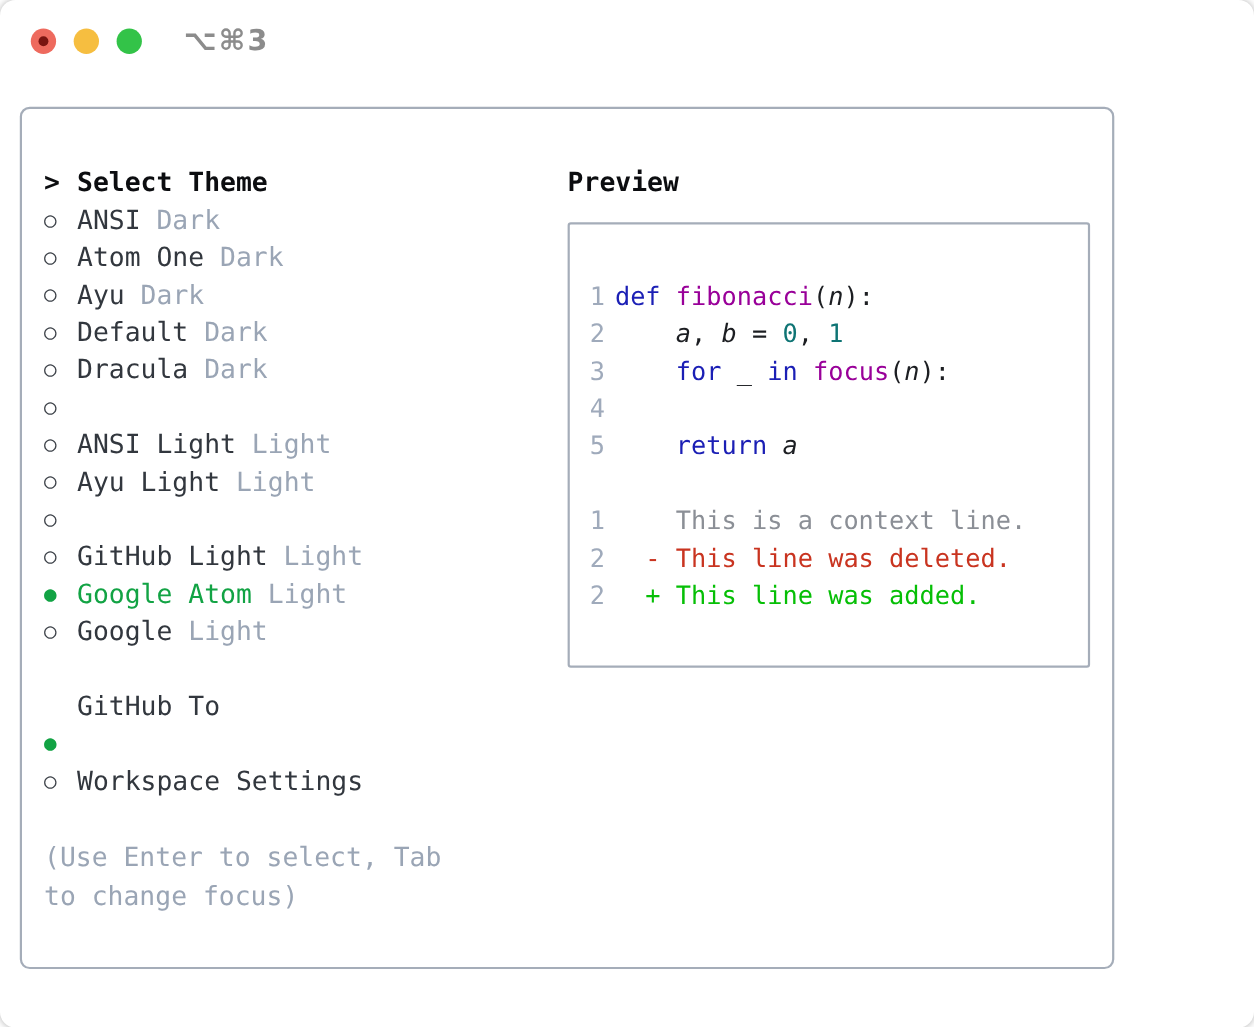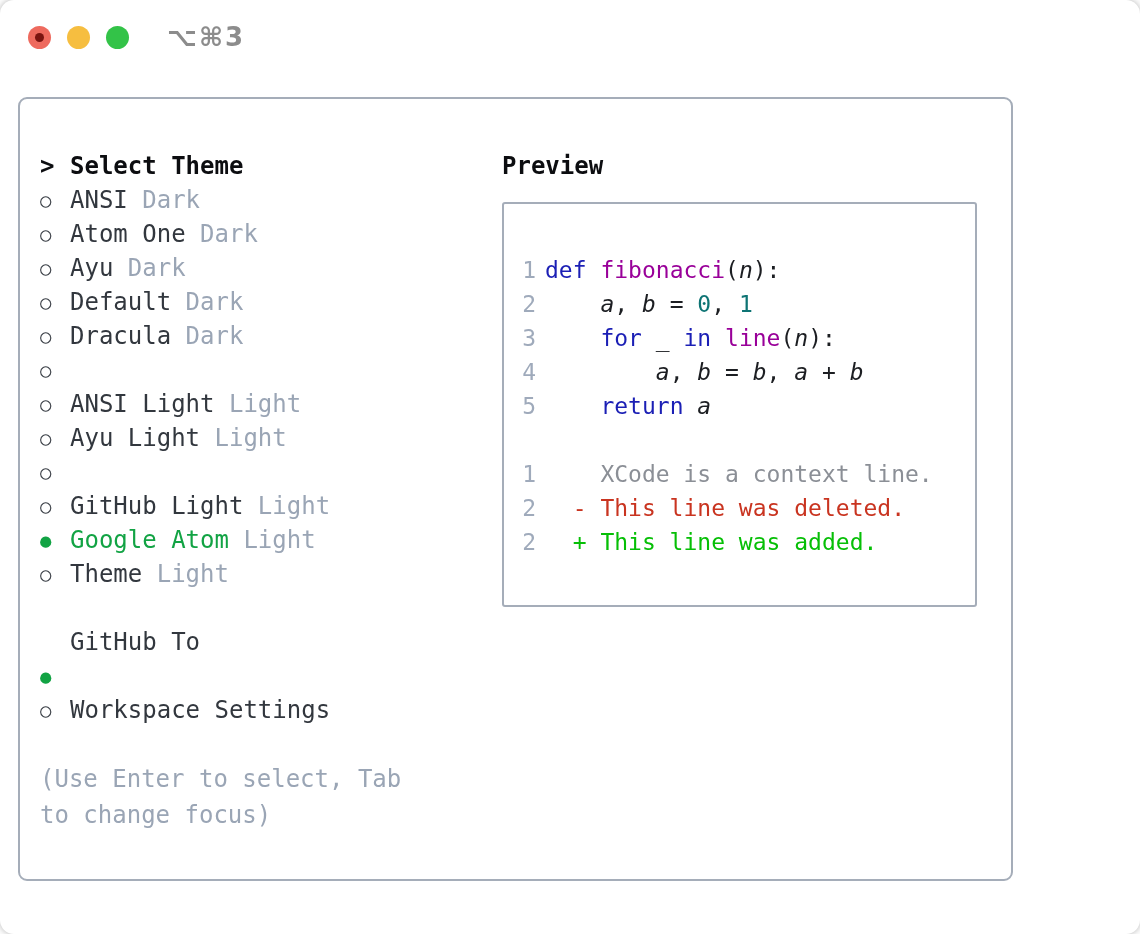--- a/index.html
+++ b/index.html
@@ -31,21 +31,21 @@
   .marker{width:30px;flex:0 0 30px;font-size:19px;color:var(--circle_gray);}
   .marker.prompt{font-size:24px;font-weight:bold;color:#0c0d10;}
   .marker.sel{color:var(--accent_green);}
   .label{font-size:24px;}
   .hdr{font-weight:bold;color:#0c0d10;text-align:right;}
   .variant{color:var(--muted_gray);}
   .row.selected .name{color:var(--accent_green);}
   .spacer{height:34px;}
   .hint{width:400px;color:var(--muted_gray);font-size:24px;line-height:36px;}
   
-  .right-col{position:absolute;left:482px;top:50px;}
+  .right-col{position:absolute;left:496px;top:50px;}
   .preview-title{font-size:24px;line-height:34px;font-weight:bold;color:#0c0d10;}
   .preview-box{margin-top:19px;width:475px;height:405px;border:2px solid var(--border_gray);
     border-radius:3px;box-sizing:border-box;background:#fff;overflow:hidden;}
   .code-area{padding:49px 0 0 18px;font-size:23px;line-height:34px;}
   .crow{display:flex;height:34px;align-items:center;}
   .ln{width:14px;flex:0 0 14px;text-align:right;color:var(--line_number_gray);}
   .codetext{padding-left:9px;white-space:pre;color:#1c1e22;}
   .blank-line{height:34px;}
   .s-kw{color:var(--keyword_blue);}
   .s-fn{color:var(--function_purple);}
@@ -117,21 +117,21 @@
           <div class="row">
     <span class="marker">○</span>
     <span class="label"><span class="name">GitHub Light</span><span class="variant"> Light</span></span>
   </div>
           <div class="row selected">
     <span class="marker sel">●</span>
     <span class="label"><span class="name">Google Atom</span><span class="variant"> Light</span></span>
   </div>
           <div class="row">
     <span class="marker">○</span>
-    <span class="label"><span class="name">Theme</span><span class="variant"> Light</span></span>
+    <span class="label"><span class="name">Google</span><span class="variant"> Light</span></span>
   </div>
         </div>
       <div class="spacer"></div>
       <div class="row">
         <span class="marker"></span>
         <span class="label">GitHub To</span>
       </div>
       <div id="apply-list">
           <div class="row selected">
     <span class="marker sel">●</span>
@@ -153,36 +153,35 @@
               <div class="crow">
     <span class="ln">1</span>
     <span class="codetext"><span class="s-kw">def </span><span class="s-fn">fibonacci</span><span class="s-pl">(</span><span class="s-var">n</span><span class="s-pl">):</span></span>
   </div>
               <div class="crow">
     <span class="ln">2</span>
     <span class="codetext"><span class="s-pl">    </span><span class="s-var">a</span><span class="s-pl">, </span><span class="s-var">b</span><span class="s-pl"> = </span><span class="s-num">0</span><span class="s-pl">, </span><span class="s-num">1</span></span>
   </div>
               <div class="crow">
     <span class="ln">3</span>
-    <span class="codetext"><span class="s-pl">    </span><span class="s-kw">for</span><span class="s-pl"> _ </span><span class="s-kw">in</span><span class="s-pl"> </span><span class="s-fn">line</span><span class="s-pl">(</span><span class="s-var">n</span><span class="s-pl">):</span></span>
+    <span class="codetext"><span class="s-pl">    </span><span class="s-kw">for</span><span class="s-pl"> _ </span><span class="s-kw">in</span><span class="s-pl"> </span><span class="s-fn">focus</span><span class="s-pl">(</span><span class="s-var">n</span><span class="s-pl">):</span></span>
   </div>
               <div class="crow">
     <span class="ln">4</span>
-    <span class="codetext"><span class="s-pl">        </span><span class="s-var">a</span><span class="s-pl">, </span><span class="s-var">b</span><span class="s-pl"> = </span><span class="s-var">b</span><span class="s-pl">, </span><span class="s-var">a</span><span class="s-pl"> + </span><span class="s-var">b</span></span>
   </div>
               <div class="crow">
     <span class="ln">5</span>
     <span class="codetext"><span class="s-pl">    </span><span class="s-kw">return</span><span class="s-pl"> </span><span class="s-var">a</span></span>
   </div>
             </div>
           <div class="blank-line"></div>
           <div id="diff-lines">
               <div class="crow">
     <span class="ln">1</span>
-    <span class="codetext d-context">    XCode is a context line.</span>
+    <span class="codetext d-context">    This is a context line.</span>
   </div>
               <div class="crow">
     <span class="ln">2</span>
     <span class="codetext d-deleted">  - This line was deleted.</span>
   </div>
               <div class="crow">
     <span class="ln">2</span>
     <span class="codetext d-added">  + This line was added.</span>
   </div>
             </div>

